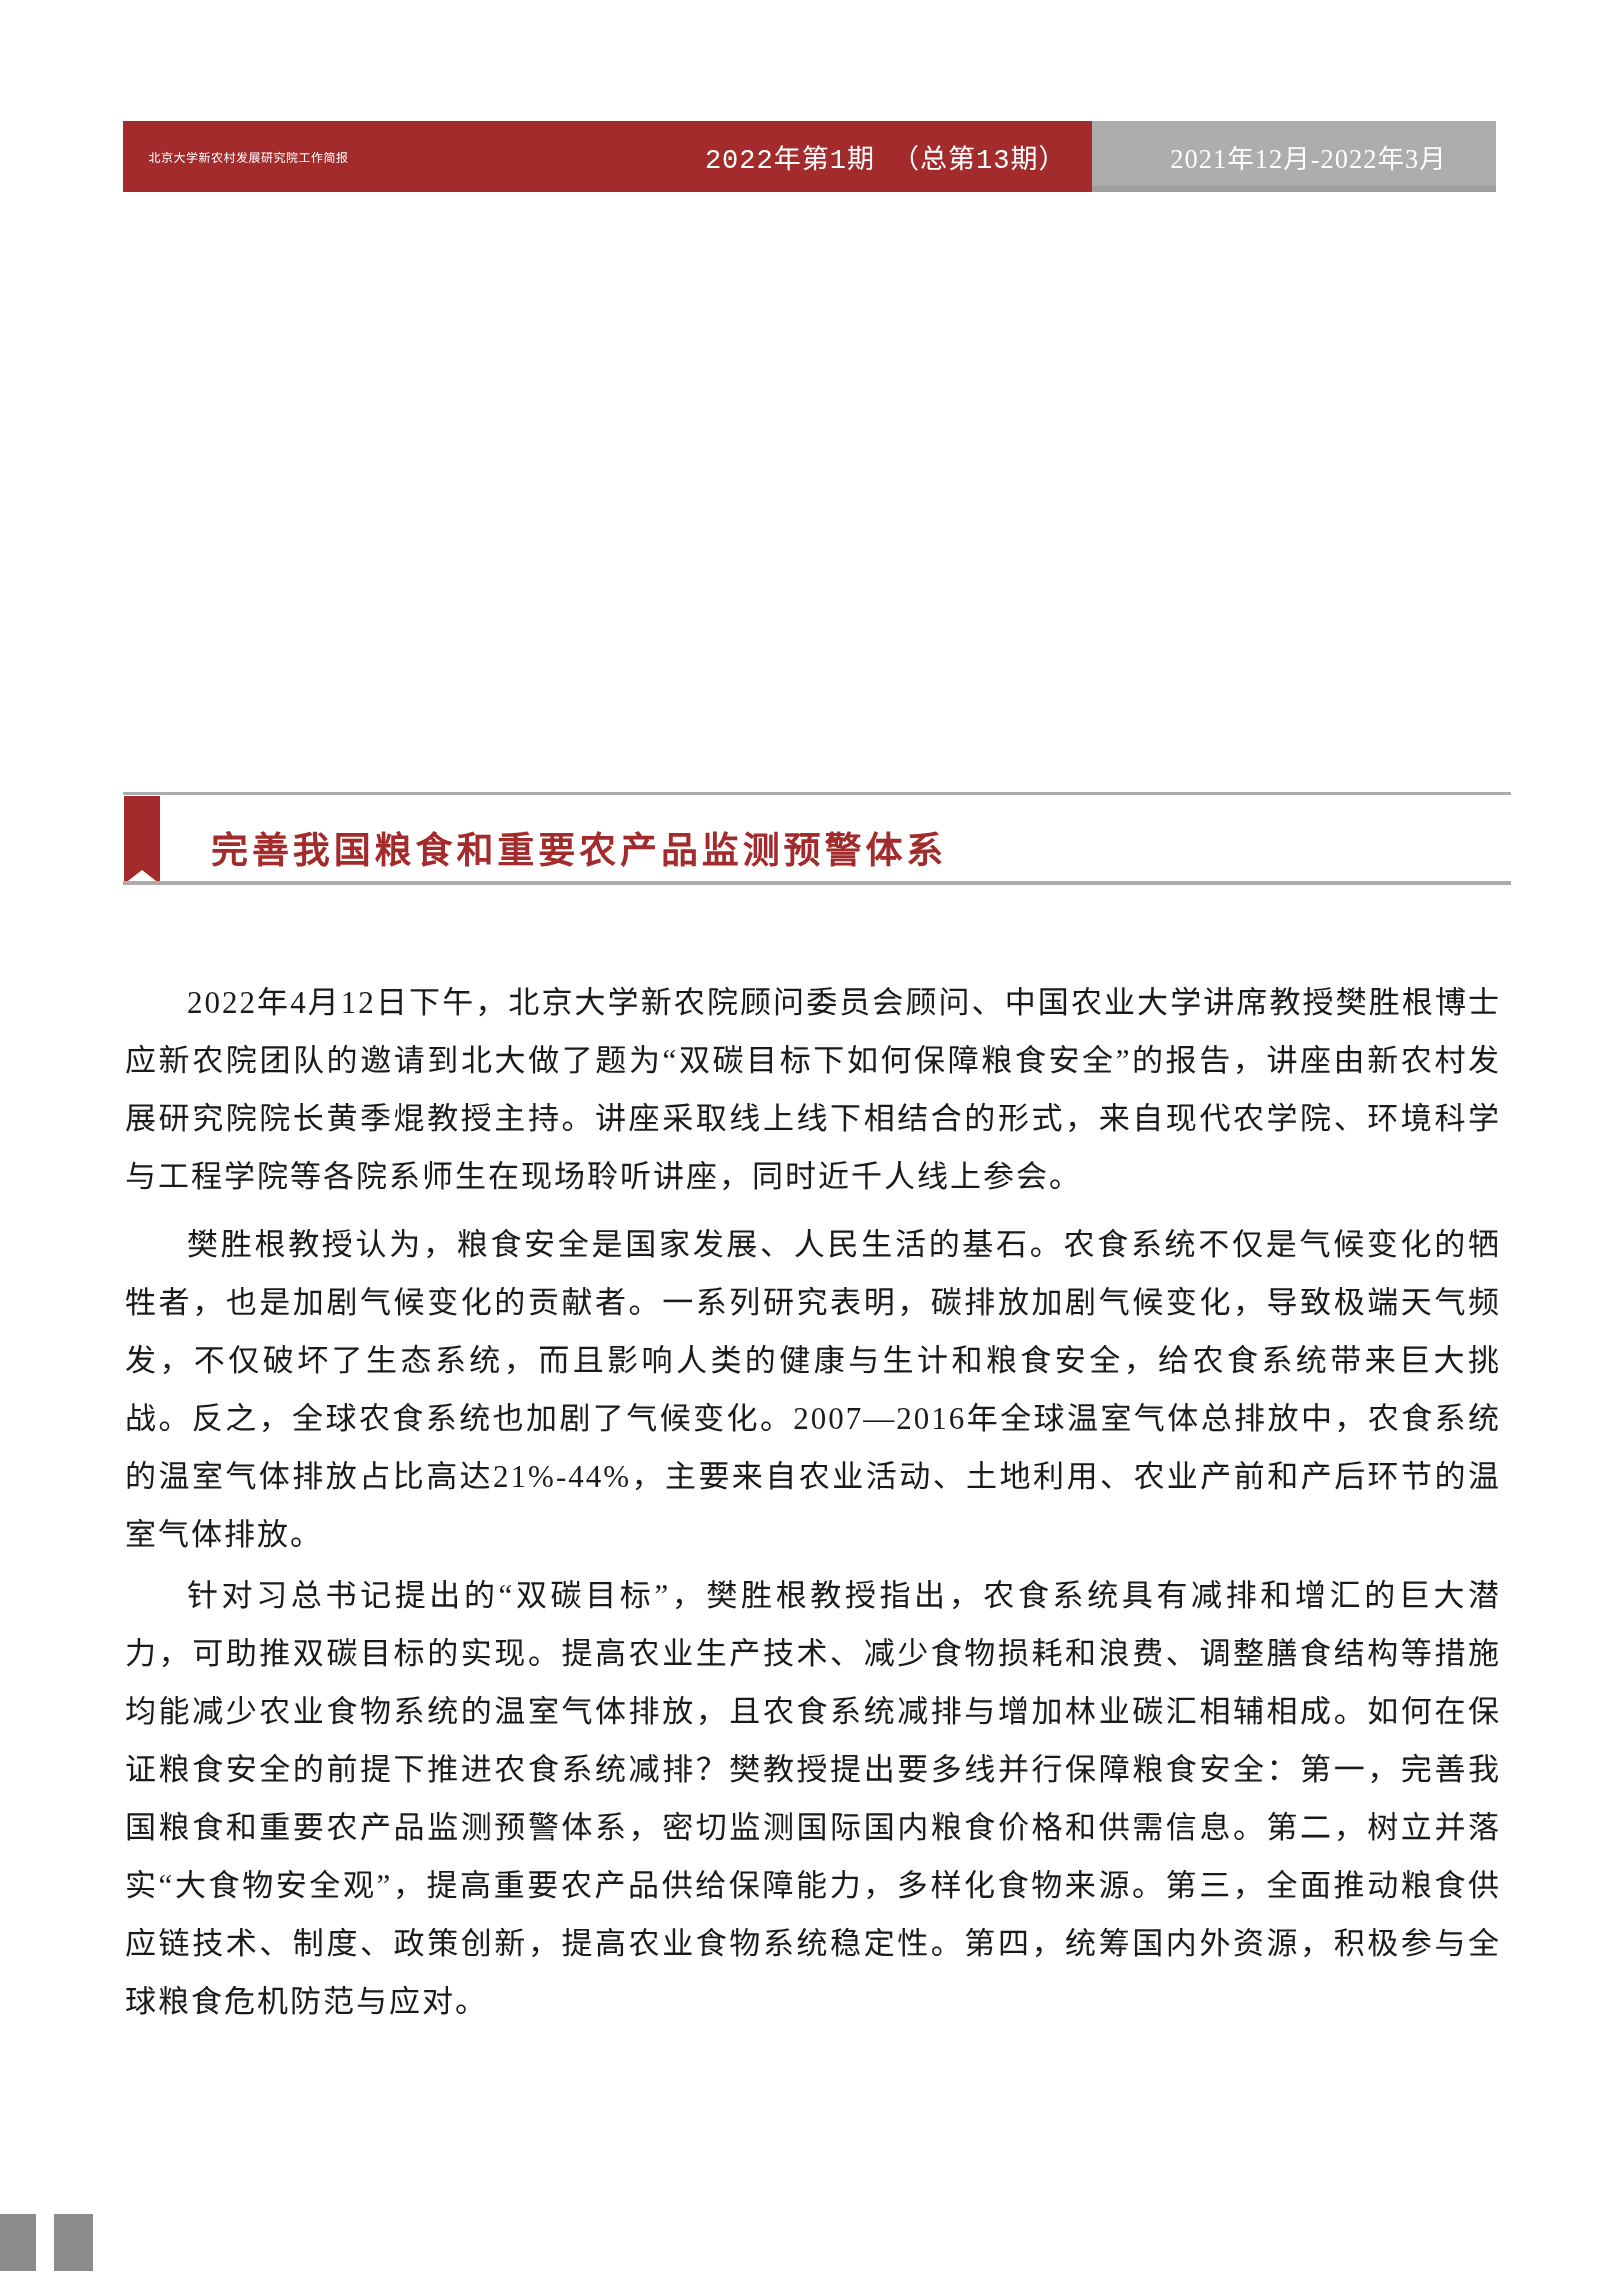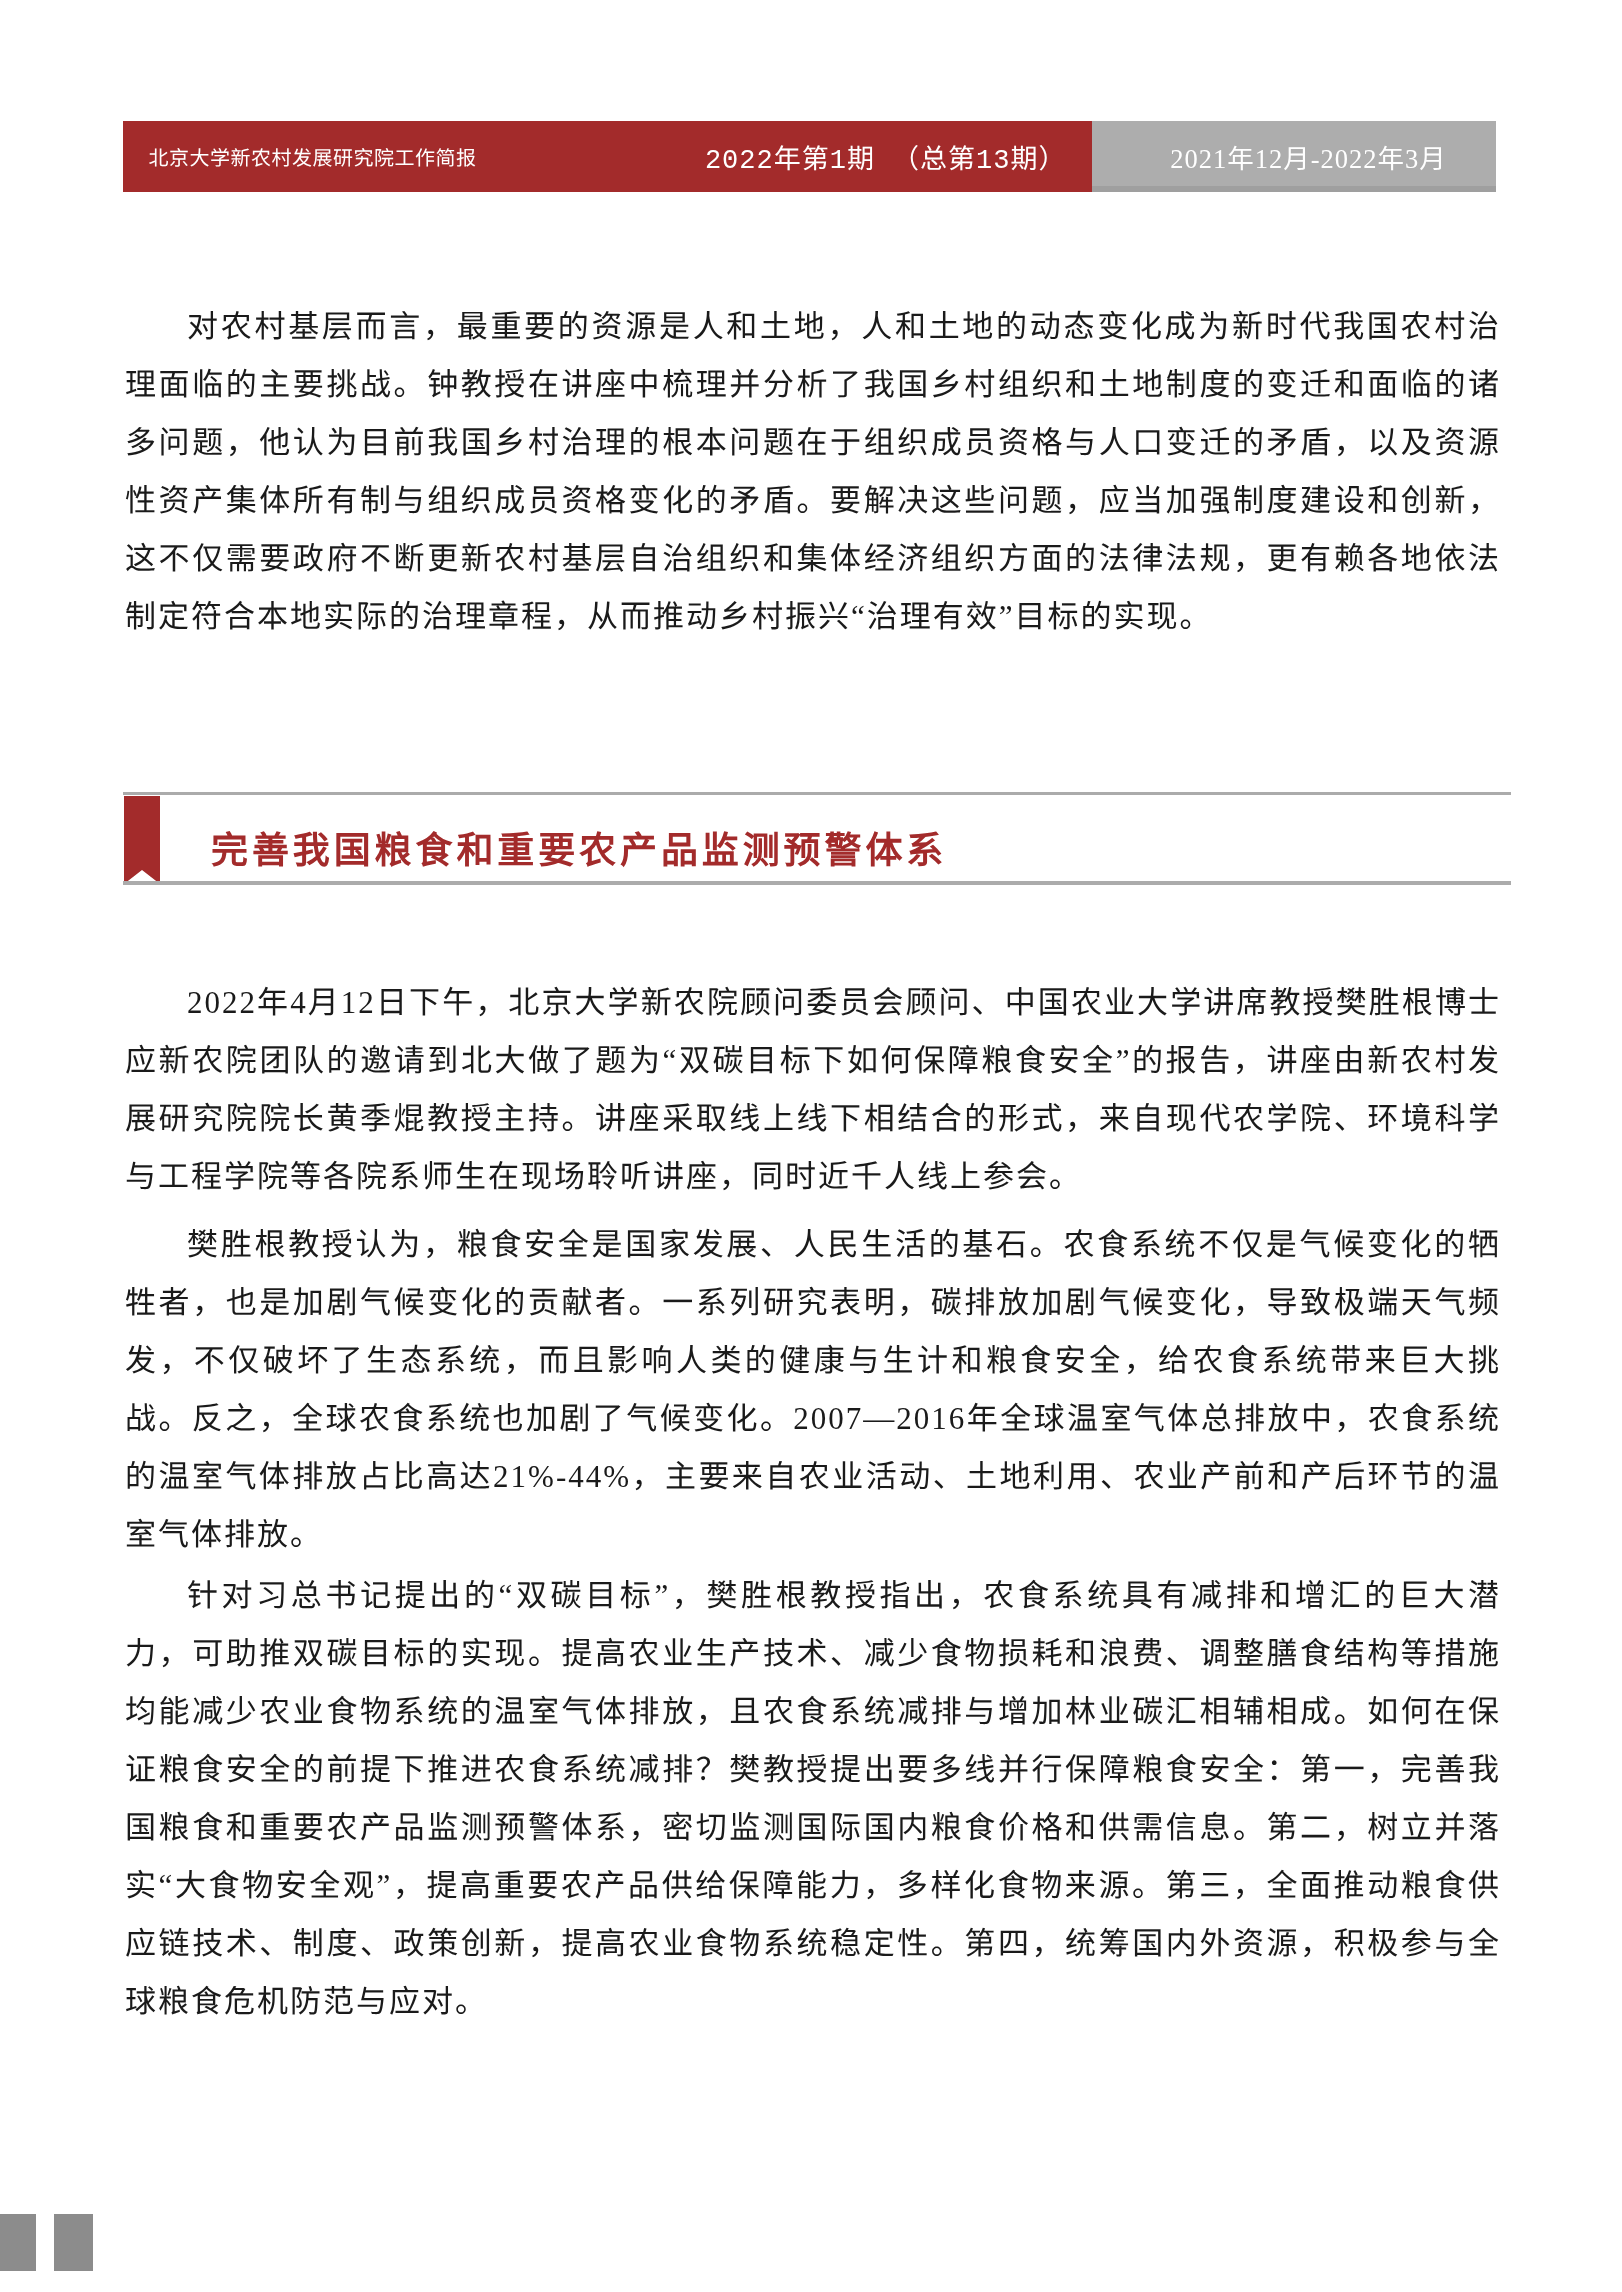--- a/index.html
+++ b/index.html
@@ -35,21 +35,21 @@
   .header-red {
     width: 969px;
     height: 100%;
     background: var(--accent);
     color: #fff;
     display: flex;
     align-items: center;
     justify-content: space-between;
     padding: 0 25.5px;
   }
-  .header-title { font-size: 20px; letter-spacing: 0.5px; white-space: nowrap; }
+  .header-title { font-size: 12px; letter-spacing: 0.5px; white-space: nowrap; }
   .header-issue { font-size: 27px; letter-spacing: 1px; white-space: nowrap; font-family: Liberation Mono, monospace; }
   .header-gray {
     flex: 1;
     height: 100%;
     background: var(--bar-gray);
     color: #fff;
     font-size: 26.5px;
     letter-spacing: 1px;
     display: flex;
     align-items: center;
@@ -126,21 +126,20 @@
   <div class="header-bar">
     <div class="header-red">
       <span class="header-title">北京大学新农村发展研究院工作简报</span>
       <span class="header-issue">2022年第1期 （总第13期）</span>
     </div>
     <div class="header-gray">
       <span>2021年12月-2022年3月</span>
     </div>
   </div>
 
-  <p class="para para-intro">对农村基层而言，最重要的资源是人和土地，人和土地的动态变化成为新时代我国农村治理面临的主要挑战。钟教授在讲座中梳理并分析了我国乡村组织和土地制度的变迁和面临的诸多问题，他认为目前我国乡村治理的根本问题在于组织成员资格与人口变迁的矛盾，以及资源性资产集体所有制与组织成员资格变化的矛盾。要解决这些问题，应当加强制度建设和创新，这不仅需要政府不断更新农村基层自治组织和集体经济组织方面的法律法规，更有赖各地依法制定符合本地实际的治理章程，从而推动乡村振兴“治理有效”目标的实现。</p>
 
   <div class="rule rule-top"></div>
   <div class="ribbon"></div>
   <h2 class="section-title">完善我国粮食和重要农产品监测预警体系</h2>
   <div class="rule rule-bottom"></div>
 
   <p class="para para-sec-1">2022年4月12日下午，北京大学新农院顾问委员会顾问、中国农业大学讲席教授樊胜根博士应新农院团队的邀请到北大做了题为“双碳目标下如何保障粮食安全”的报告，讲座由新农村发展研究院院长黄季焜教授主持。讲座采取线上线下相结合的形式，来自现代农学院、环境科学与工程学院等各院系师生在现场聆听讲座，同时近千人线上参会。</p>
   <p class="para para-sec-2">樊胜根教授认为，粮食安全是国家发展、人民生活的基石。农食系统不仅是气候变化的牺牲者，也是加剧气候变化的贡献者。一系列研究表明，碳排放加剧气候变化，导致极端天气频发，不仅破坏了生态系统，而且影响人类的健康与生计和粮食安全，给农食系统带来巨大挑战。反之，全球农食系统也加剧了气候变化。2007—2016年全球温室气体总排放中，农食系统的温室气体排放占比高达21%-44%，主要来自农业活动、土地利用、农业产前和产后环节的温室气体排放。</p>
   <p class="para para-sec-3">针对习总书记提出的“双碳目标”，樊胜根教授指出，农食系统具有减排和增汇的巨大潜力，可助推双碳目标的实现。提高农业生产技术、减少食物损耗和浪费、调整膳食结构等措施均能减少农业食物系统的温室气体排放，且农食系统减排与增加林业碳汇相辅相成。如何在保证粮食安全的前提下推进农食系统减排？樊教授提出要多线并行保障粮食安全：第一，完善我国粮食和重要农产品监测预警体系，密切监测国际国内粮食价格和供需信息。第二，树立并落实“大食物安全观”，提高重要农产品供给保障能力，多样化食物来源。第三，全面推动粮食供应链技术、制度、政策创新，提高农业食物系统稳定性。第四，统筹国内外资源，积极参与全球粮食危机防范与应对。</p>
 

